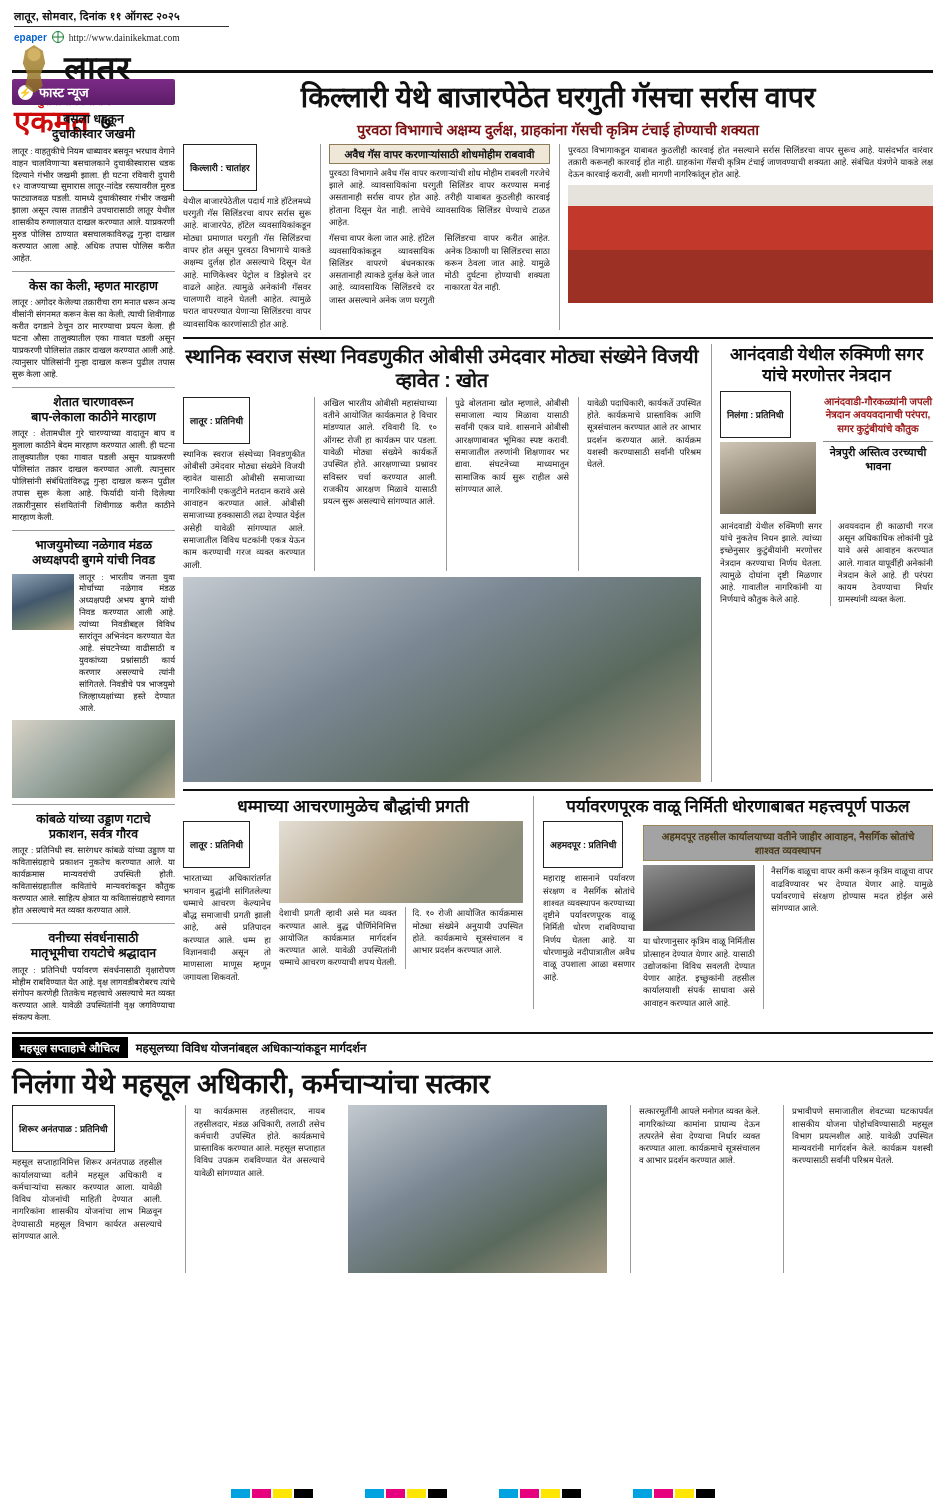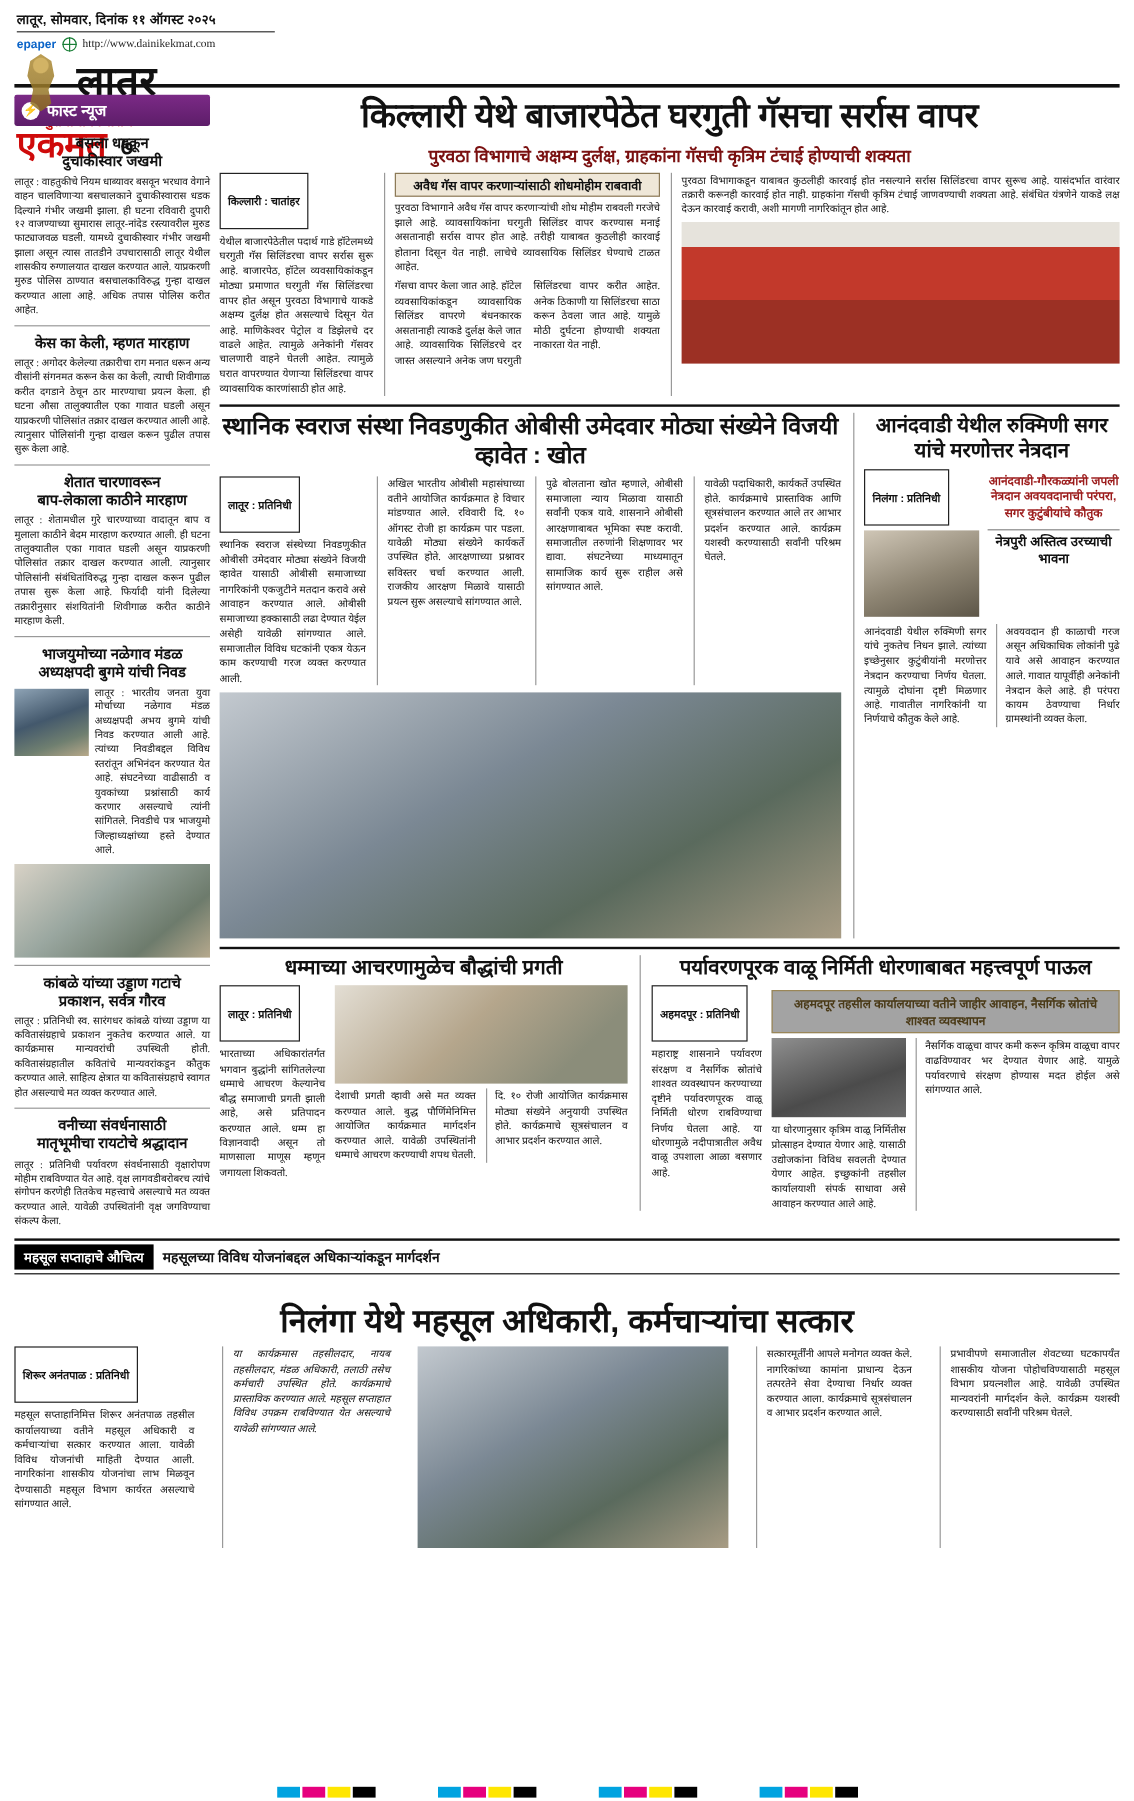--- a/index.html
+++ b/index.html
@@ -26,21 +26,21 @@
     height: 70px;
     flex-direction: column;
   }
   .mh-left { width: 250px; font-size: 10.5px; }
   .mh-dateline {
     font-family: "Liberation Sans", sans-serif;
     font-size: 11px; font-weight: bold; letter-spacing:.2px;
     border-bottom: 1px solid #333; padding-bottom:3px; margin-bottom:4px;
     width: 215px;
   }
-  .mh-epaper { display:flex; align-items:center; gap:5px; font-size:10px; }
+  .mh-epaper { display:flex; align-items:flex-end; gap:5px; font-size:10px; }
   .mh-epaper .epaper-word { color:#0b64c8; font-weight:bold; font-family:"Liberation Sans",sans-serif; }
   .globe {
     width:12px;height:12px;border-radius:50%;
     border:1.4px solid #1a7f37; display:inline-block; position:relative;
   }
   .globe:before{content:"";position:absolute;left:50%;top:-1px;bottom:-1px;width:0;border-left:1.2px solid #1a7f37;transform:translateX(-50%);}
   .globe:after{content:"";position:absolute;top:50%;left:-1px;right:-1px;height:0;border-top:1.2px solid #1a7f37;transform:translateY(-50%);}
   .mh-url { font-size:9.5px; color:#222; }
   .mh-center { text-align:center; display:flex; align-items:center; gap:10px; margin-top:2px;}
   .emblem {
@@ -161,21 +161,21 @@
   .banner-tag {
     background:#000000; color:#fff; font-weight:bold;
     font-family:"Liberation Sans",sans-serif; font-size:11px;
     padding:3px 8px;
   }
   .banner-text {
     font-family:"Liberation Sans",sans-serif; font-weight:bold; font-size:11.5px;
   }
   .bottom-head {
     font-family:"Liberation Sans",sans-serif; font-weight:bold;
-    font-size:27px; text-align:center; margin:19px 0 4px 0;
+    font-size:27px; margin:2px 0 4px 0;
   }
 
   
   .colorbar {
     position:absolute; left:0; bottom:0; width:945px; height:16px;
     display:flex; align-items:center; justify-content:center; gap:0;
     background:#fff;
   }
   .swatch-group { display:flex; gap:2px; margin:0 26px; }
   .sw { width:19px; height:9px; }
@@ -389,21 +389,21 @@
     <span class="banner-text">महसूलच्या विविध योजनांबद्दल अधिकाऱ्यांकडून मार्गदर्शन</span>
   </div>
 
   <div style="padding:0 12px;">
     <div class="bottom-head">निलंगा येथे महसूल अधिकारी, कर्मचाऱ्यांचा सत्कार</div>
     <div style="display:flex;gap:23px;">
       <div style="flex:0 0 150px;">
         <div class="byline">शिरूर अनंतपाळ : प्रतिनिधी</div>
         <div class="body-text">महसूल सप्ताहानिमित्त शिरूर अनंतपाळ तहसील कार्यालयाच्या वतीने महसूल अधिकारी व कर्मचाऱ्यांचा सत्कार करण्यात आला. यावेळी विविध योजनांची माहिती देण्यात आली. नागरिकांना शासकीय योजनांचा लाभ मिळवून देण्यासाठी महसूल विभाग कार्यरत असल्याचे सांगण्यात आले.</div>
       </div>
-      <div style="flex:0 0 140px;font-style:italic;" class="vline">
+      <div style="flex:0 0 140px;" class="vline">
           <div style="padding-left:8px;" class="body-text">या कार्यक्रमास तहसीलदार, नायब तहसीलदार, मंडळ अधिकारी, तलाठी तसेच कर्मचारी उपस्थित होते. कार्यक्रमाचे प्रास्ताविक करण्यात आले. महसूल सप्ताहात विविध उपक्रम राबविण्यात येत असल्याचे यावेळी सांगण्यात आले.</div>
         </div>
       <div style="flex:1 1 auto;">
         <div class="photo p2" style="height:168px;"></div>
       </div>
       <div style="flex:0 0 130px;" class="vline">
           <div style="padding-left:8px;" class="body-text">सत्कारमूर्तींनी आपले मनोगत व्यक्त केले. नागरिकांच्या कामांना प्राधान्य देऊन तत्परतेने सेवा देण्याचा निर्धार व्यक्त करण्यात आला. कार्यक्रमाचे सूत्रसंचालन व आभार प्रदर्शन करण्यात आले.</div>
         </div>
       <div style="flex:0 0 150px;" class="vline">
           <div style="padding-left:8px;" class="body-text">प्रभावीपणे समाजातील शेवटच्या घटकापर्यंत शासकीय योजना पोहोचविण्यासाठी महसूल विभाग प्रयत्नशील आहे. यावेळी उपस्थित मान्यवरांनी मार्गदर्शन केले. कार्यक्रम यशस्वी करण्यासाठी सर्वांनी परिश्रम घेतले.</div>

